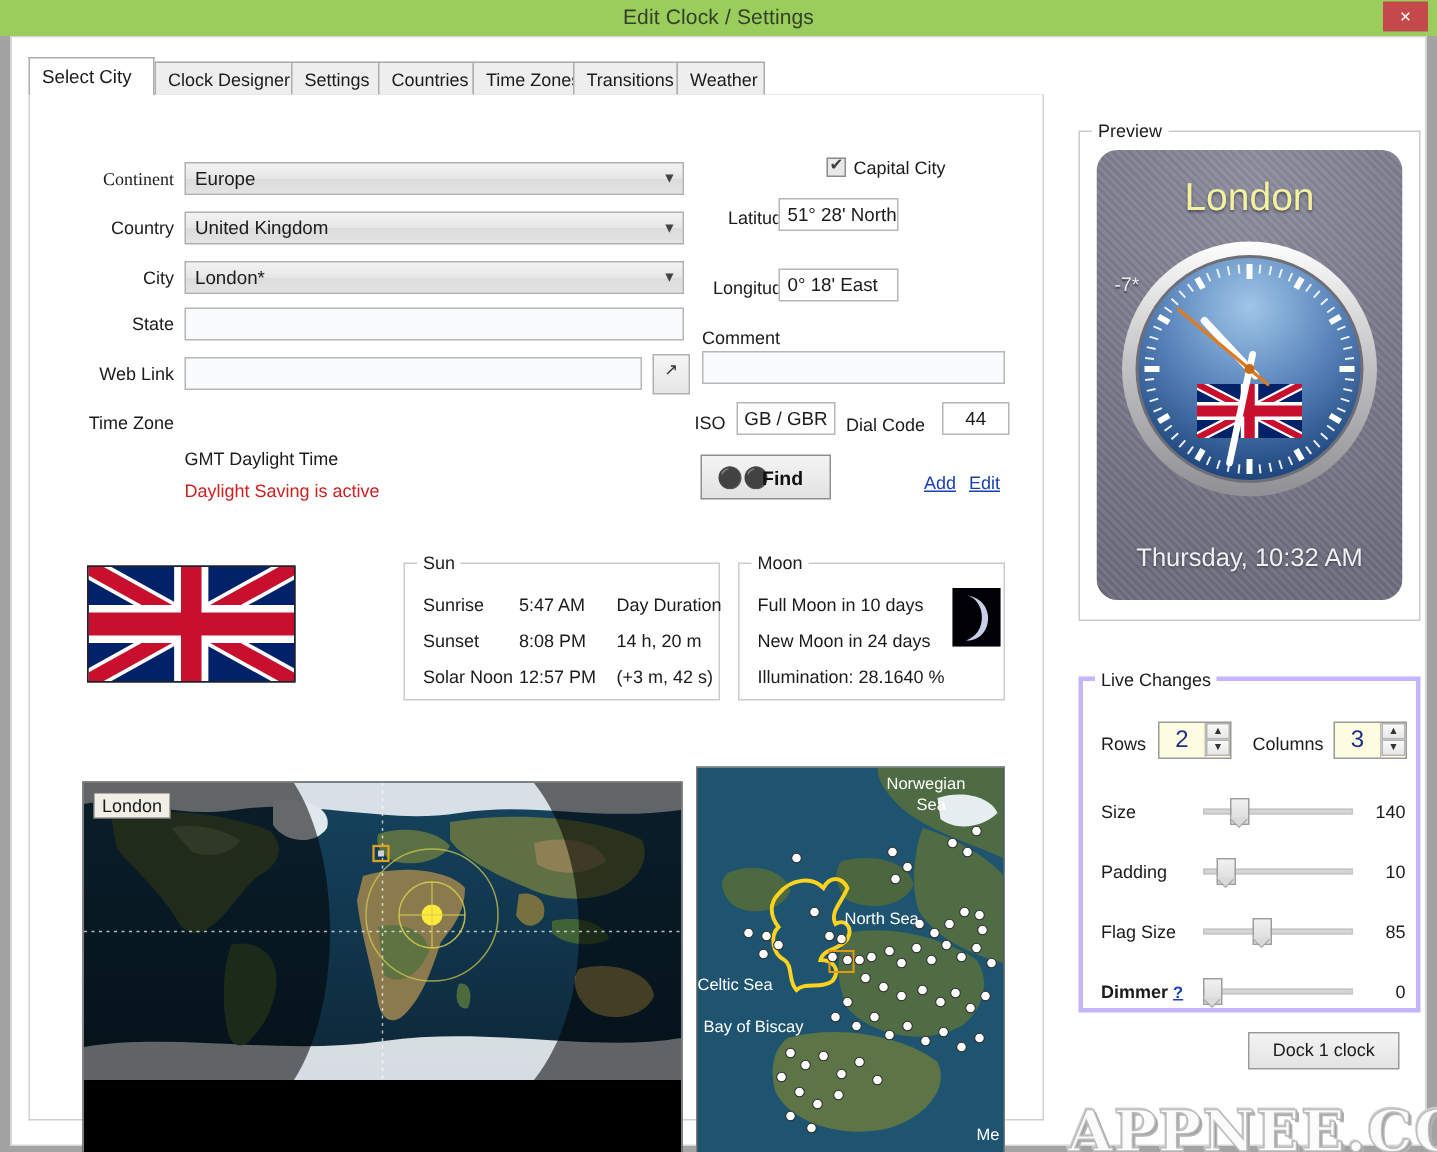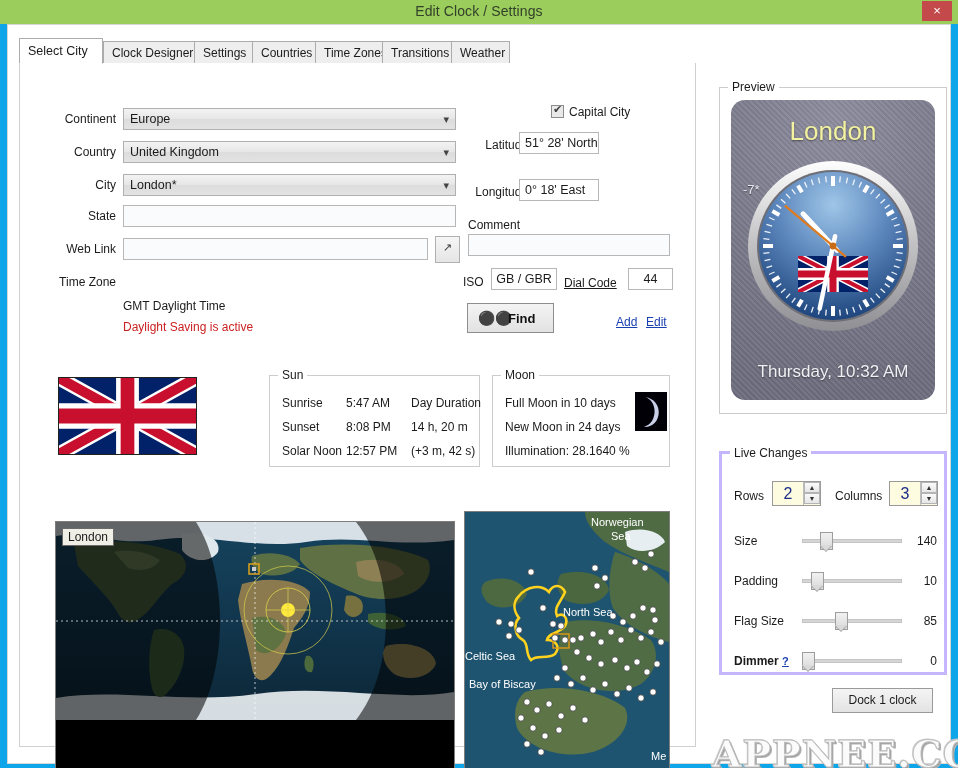--- a/index.html
+++ b/index.html
@@ -6,21 +6,21 @@
   html, body {
     margin: 0; padding: 0;
     width: 958px; height: 768px;
     overflow: hidden;
     font-family: "Liberation Sans", sans-serif;
     background: #ffffff;
   }
   #app {
     position: relative;
     width: 958px; height: 768px;
-    background: #0ea5e9;
+    background: #a3a3a3;
   }
 
   
   .titlebar {
     position: absolute; left: 0; top: 0; width: 958px; height: 24px;
     background: #9acd5b;
   }
   .titlebar-text {
     position: absolute; left: 0; top: 0; width: 958px; height: 24px;
     line-height: 23px; text-align: center;
@@ -283,21 +283,21 @@
       <div class="tab" style="left:84px;width:92px;">Clock Designer</div>
       <div class="tab" style="left:175px;width:59px;">Settings</div>
       <div class="tab" style="left:233px;width:64px;">Countries</div>
       <div class="tab" style="left:296px;width:68px;">Time Zones</div>
       <div class="tab" style="left:363px;width:70px;">Transitions</div>
       <div class="tab" style="left:432px;width:59px;">Weather</div>
     </div>
 
     <div class="tabpanel">
 
-      <div class="f-label" style="left:20px; top:46px; width:76px;">Continent</div>
+      <div class="f-label" style="left:20px; top:46px; width:76px;font-family:Liberation Serif, serif;">Continent</div>
       <div class="f-combo" style="left:103px; top:45px; width:333px;">
         <span>Europe</span>
         <span class="chev">▾</span>
       </div>
 
       <div class="f-label" style="left:20px; top:79px; width:76px;">Country</div>
       <div class="f-combo" style="left:103px; top:78px; width:333px;">
         <span>United Kingdom</span>
         <span class="chev">▾</span>
       </div>
@@ -328,21 +328,21 @@
       <div class="f-input plain" style="left:499px; top:69px; width:80px;">51° 28' North</div>
 
       <div class="f-label" style="left:434px; top:119px; width:74px;">Longitude</div>
       <div class="f-input plain" style="left:499px; top:116px; width:80px;">0° 18' East</div>
 
       <div class="f-label" style="left:448px; top:152px; text-align:left;">Comment</div>
       <div class="f-input" style="left:448px; top:171px; width:202px;"></div>
 
       <div class="f-label" style="left:443px; top:209px; text-align:left;">ISO</div>
       <div class="f-input plain" style="left:471px; top:205px; width:66px; text-align:center; padding-left:0;">GB / GBR</div>
-      <div class="f-label" style="left:544px; top:210px; text-align:right;text-decoration:underline;">Dial Code</div>
+      <div class="f-label" style="left:544px; top:210px; text-align:right;">Dial Code</div>
       <div class="f-input plain" style="left:608px; top:205px; width:45px; text-align:center; padding-left:0;">44</div>
 
       <div class="find-btn" style="left:447px; top:240px;">
         <span class="bn">⚫⚫</span>
         <span class="lbl">Find</span>
       </div>
       <div class="link" style="left:596px; top:252px;">Add</div>
       <div class="link" style="left:626px; top:252px;">Edit</div>
 
       <div class="flagbox" style="left:38px; top:314px; width:139px; height:78px;">

